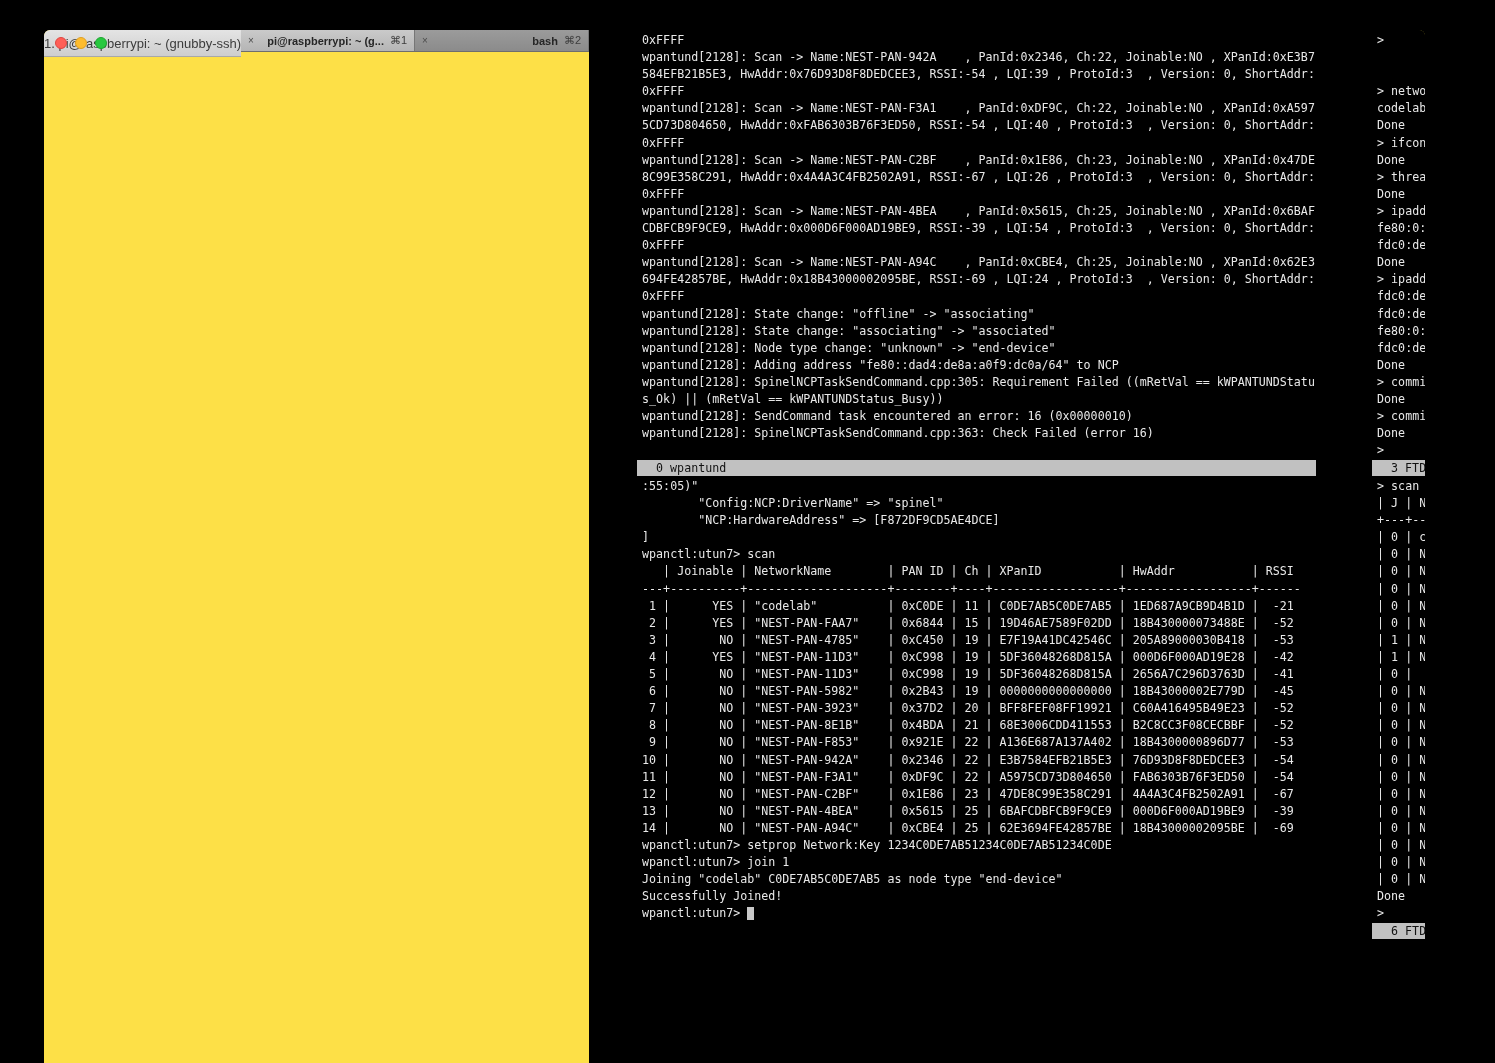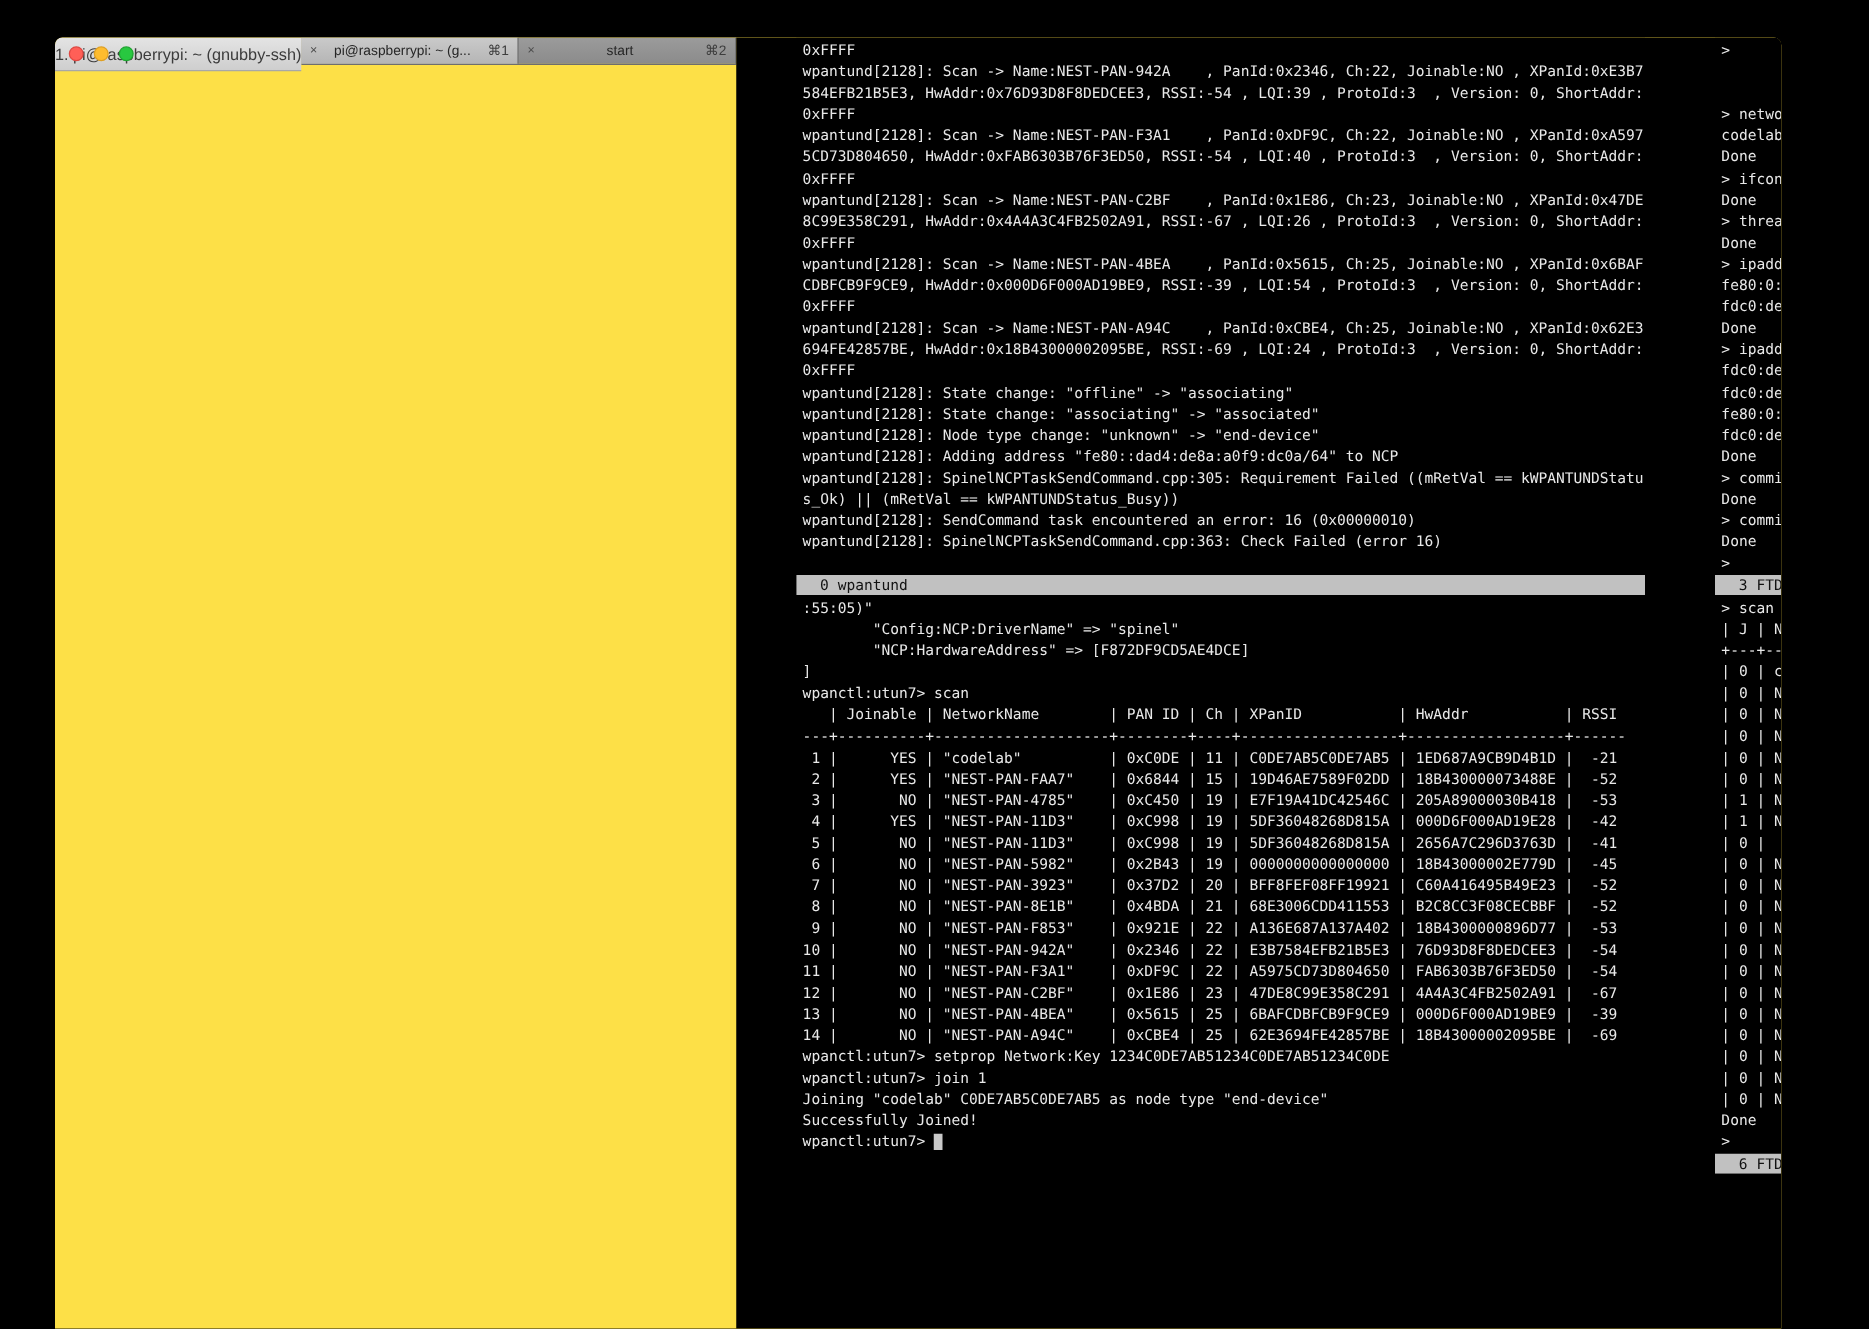--- a/index.html
+++ b/index.html
@@ -35,21 +35,21 @@
     border-bottom: 1px solid #6e6e6e;
     display: flex;
   }
   .tab {
     width: 174px; display: flex; align-items: center; padding: 0 7px;
     border-right: 1px solid #767676;
     font: 11px "Liberation Sans", sans-serif; color: #262626;
   }
   .tab-active { background: linear-gradient(#cacaca, #b5b5b5); }
   .tab-close { font-size: 10px; color: #4c4c4c; margin-right: 6px; }
-  .tab-label { flex: 1; text-align: center; white-space: nowrap; overflow: hidden; }
+  .tab-label { flex: 1; text-align: right; white-space: nowrap; overflow: hidden; font-weight: bold; }
   .tab-shortcut { margin-left: 6px; color: #3d3d3d; }
 
   
   .terminal { flex: 1; background: #000; display: flex; flex-direction: column; overflow: hidden; }
   .pane-row { display: flex; column-gap: 8px; flex: none; }
   .row-top { height: 446px; }
   .row-bottom { height: 463px; }
   .pane { display: flex; flex-direction: column; overflow: hidden; background: #000; margin-left: 48px; }
   .pane-left { width: 679px; flex: none; }
   .pane-right { flex: 1; }
@@ -85,21 +85,21 @@
     </div>
 
     <div class="tabbar">
       <div class="tab tab-active">
         <span class="tab-close">×</span>
         <span class="tab-label">pi@raspberrypi: ~ (g...</span>
         <span class="tab-shortcut">⌘1</span>
       </div>
       <div class="tab">
         <span class="tab-close">×</span>
-        <span class="tab-label">start</span>
+        <span class="tab-label">bash</span>
         <span class="tab-shortcut">⌘2</span>
       </div>
     </div>
 
     <div class="terminal">
 
       <div class="pane-row row-top">
         <div class="pane pane-left">
           <pre class="pane-text">0xFFFF
 wpantund[2128]: Scan -&gt; Name:NEST-PAN-942A    , PanId:0x2346, Ch:22, Joinable:NO , XPanId:0xE3B7

